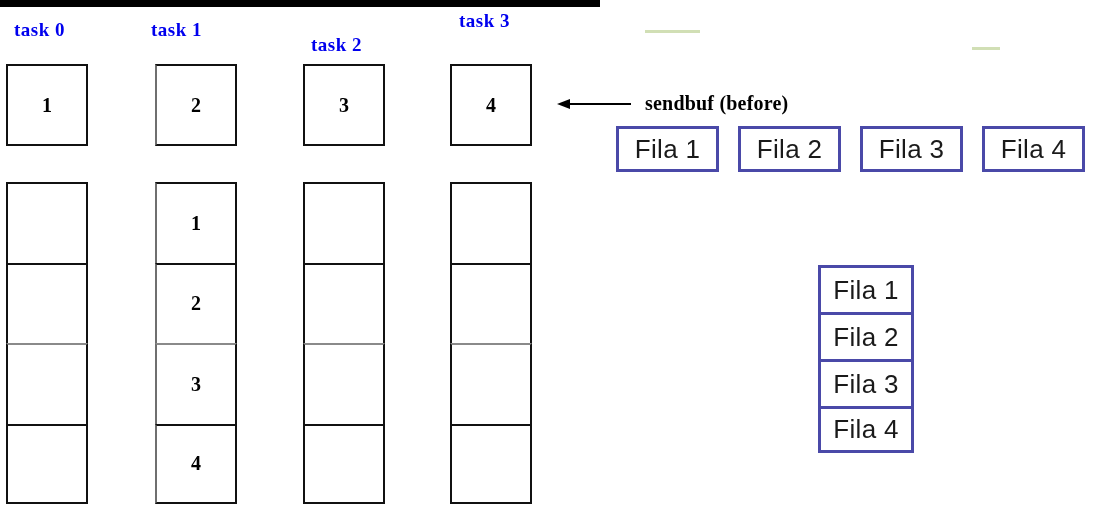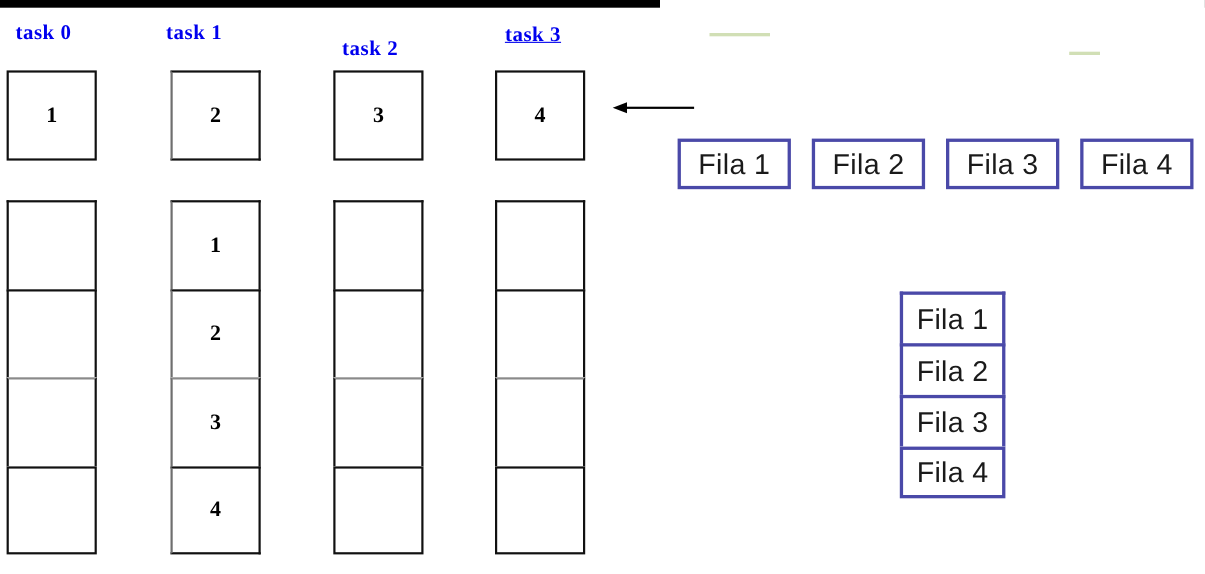--- a/index.html
+++ b/index.html
@@ -222,21 +222,21 @@
   <div class="blob blob-a"></div>
   <div class="blob blob-b"></div>
   <div class="blob blob-e"></div>
   <div class="blob blob-c"></div>
   <div class="blob-speck" style="left:645px;top:30px;width:55px;height:3px;"></div>
   <div class="blob-speck" style="left:972px;top:47px;width:28px;height:3px;"></div>
 
   <div class="task-label" style="left:14px;top:19px;">task 0</div>
   <div class="task-label" style="left:151px;top:19px;">task 1</div>
   <div class="task-label" style="left:311px;top:34px;">task 2</div>
-  <div class="task-label" style="left:459px;top:21px;text-decoration:underline;">task 3</div>
+  <div class="task-label" style="left:459px;top:10px;">task 3</div>
 
   <div class="sendcell" style="left:6px;top:64px;">1</div>
   <div class="sendcell greyleft" style="left:155px;top:64px;">2</div>
   <div class="sendcell" style="left:303px;top:64px;">3</div>
   <div class="sendcell" style="left:450px;top:64px;">4</div>
 
   <div class="recvcol" style="left:6px;top:182px;">
     <div class="recvcell"></div>
     <div class="recvcell"></div>
     <div class="recvcell sep-grey"></div>
@@ -262,20 +262,21 @@
     <div class="recvcell"></div>
     <div class="recvcell sep-grey"></div>
     <div class="recvcell"></div>
   </div>
 
   <div class="arrow-row" style="left:557px;top:92px;">
     <span class="arrow-gfx">
       <span class="shaft"></span>
       <span class="head"></span>
     </span>
+    <span class="arrow-caption">sendbuf (before)</span>
   </div>
 
 
   <div class="fila fila-h" style="left:616px;top:126px;">Fila 1</div>
   <div class="fila fila-h" style="left:738px;top:126px;">Fila 2</div>
   <div class="fila fila-h" style="left:860px;top:126px;">Fila 3</div>
   <div class="fila fila-h" style="left:982px;top:126px;">Fila 4</div>
 
   <div class="fila-stack" style="left:818px;top:265px;">
     <div class="fila-v">Fila 1</div>

